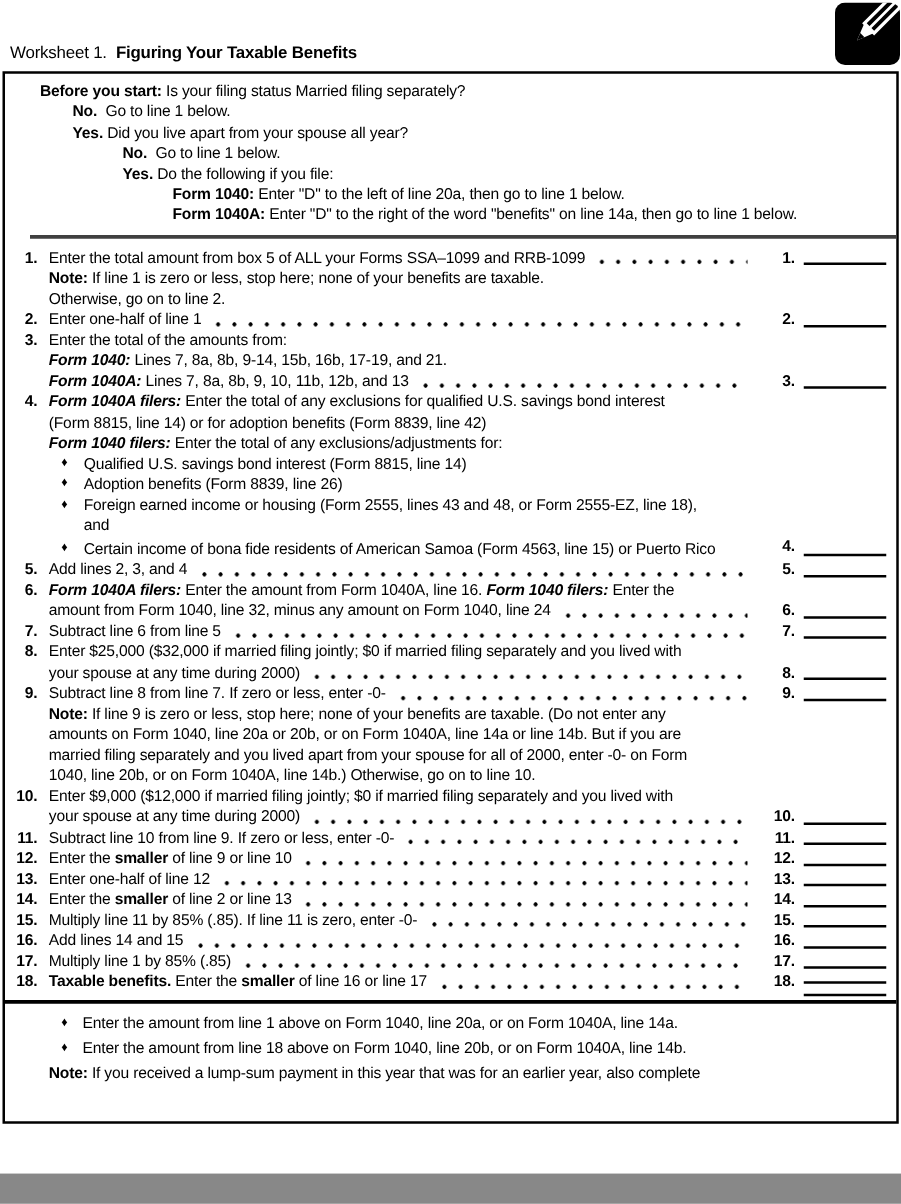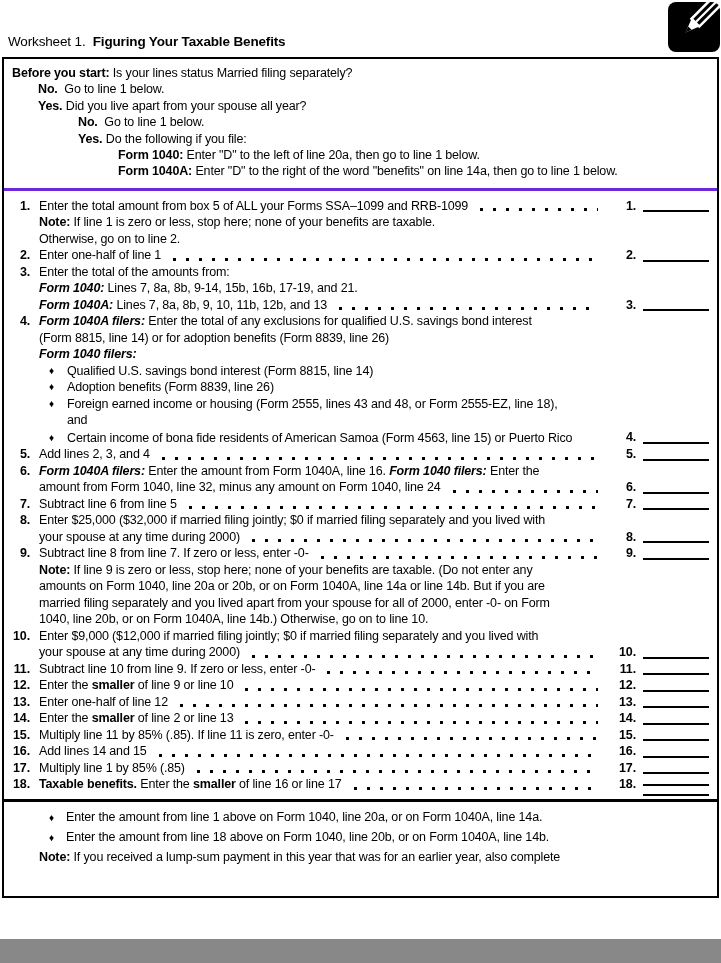--- a/index.html
+++ b/index.html
@@ -3,21 +3,21 @@
 <meta charset="utf-8">
 <style>
   html,body{margin:0;padding:0;background:#888;}
   .page{width:721px;height:939px;background:#fff;position:relative;
         font-family:"Liberation Sans","DejaVu Sans",sans-serif;color:#000;
         font-size:12.5px;letter-spacing:-0.15px;overflow:hidden;}
   .b{font-weight:bold}.i{}.bi{font-weight:bold;font-style:italic}
   .titlebar{position:absolute;top:34px;left:8px;font-size:13.5px;white-space:pre;}
   .pencil{position:absolute;top:2px;right:1px;width:52px;height:50px;}
   .mainbox{position:absolute;top:57px;left:2px;right:2px;border:2px solid #000;}
-  .sec-before{padding:6px 8px 8px 8px;border-bottom:3px solid #6d28d9;line-height:16.4px;}
+  .sec-before{padding:6px 8px 8px 8px;border-bottom:3px solid #404040;line-height:16.4px;margin-left:20px;}
   .brow{display:flex;white-space:pre;}
   .bind0{padding-left:0}.bind1{padding-left:26px}.bind2{padding-left:66px}.bind3{padding-left:106px}
   .sec-lines{padding:7px 0 6px 0;line-height:16.5px;}
   .sec-footer{border-top:3px solid #000;padding:7px 0 30px 0;line-height:17px;}
   .wrow{display:flex;align-items:baseline;padding-right:8px;}
   .num{flex:0 0 26px;text-align:right;font-weight:bold;padding-right:9px;}
   .ctext{display:flex;align-items:flex-start;flex:1;min-width:0;white-space:pre;}
   .ctext.bullet{padding-left:10px}
   .ctext.cind1{padding-left:28px}
   .bul{flex:0 0 18px;font-size:10px;}
@@ -44,21 +44,21 @@
         <rect x="20.5" y="-14" width="11" height="34" fill="none" stroke="#fff" stroke-width="2.6"></rect>
         <line x1="26" y1="-14" x2="26" y2="20" stroke="#fff" stroke-width="2.2"></line>
         <polygon points="20.5,20 31.5,20 26,34" fill="#fff"></polygon>
         <polygon points="23.6,27.8 28.4,27.8 26,34" fill="#000"></polygon>
       </g>
     </svg>
   </div>
 
   <div class="mainbox">
     <div class="sec-before" id="sec-before">
-        <div class="brow bind0"><span class="b">Before you start:</span><span> Is your lines status </span><span class="i">Married filing separately?</span></div>
+        <div class="brow bind0"><span class="b">Before you start:</span><span> Is your filing status </span><span class="i">Married filing separately?</span></div>
         <div class="brow bind1"><span class="b">No.</span><span>  Go to line 1 below.</span></div>
         <div class="brow bind1"><span class="b">Yes.</span><span> Did you live apart from your spouse all year?</span></div>
         <div class="brow bind2"><span class="b">No.</span><span>  Go to line 1 below.</span></div>
         <div class="brow bind2"><span class="b">Yes.</span><span> Do the following if you file:</span></div>
         <div class="brow bind3"><span class="b">Form 1040:</span><span> Enter "D" to the left of line 20a, then go to line 1 below.</span></div>
         <div class="brow bind3"><span class="b">Form 1040A:</span><span> Enter "D" to the right of the word "benefits" on line 14a, then go to line 1 below.</span></div>
       </div>
     <div class="sec-lines" id="sec-lines">
         <div class="wrow">
           <div class="num">1.</div>
@@ -93,25 +93,25 @@
           <div class="ctext"><span class="bi">Form 1040A:</span><span> Lines 7, 8a, 8b, 9, 10, 11b, 12b, and 13</span><div class="leader"></div></div>
           <div class="ansnum">3.</div>
           <div class="ansline"></div>
         </div>
         <div class="wrow">
           <div class="num">4.</div>
           <div class="ctext"><span class="bi">Form 1040A filers:</span><span> Enter the total of any exclusions for qualified U.S. savings bond interest</span></div>
         </div>
         <div class="wrow">
           <div class="num"></div>
-          <div class="ctext"><span>(Form 8815, line 14) or for adoption benefits (Form 8839, line 26)</span></div>
-        </div>
-        <div class="wrow">
-          <div class="num"></div>
-          <div class="ctext"><span class="bi">Form 1040 filers:</span></div>
+          <div class="ctext"><span>(Form 8815, line 14) or for adoption benefits (Form 8839, line 42)</span></div>
+        </div>
+        <div class="wrow">
+          <div class="num"></div>
+          <div class="ctext"><span class="bi">Form 1040 filers:</span><span> Enter the total of any exclusions/adjustments for:</span></div>
         </div>
         <div class="wrow">
           <div class="num"></div>
           <div class="ctext bullet"><span class="bul">♦</span><span>Qualified U.S. savings bond interest (Form 8815, line 14)</span></div>
         </div>
         <div class="wrow">
           <div class="num"></div>
           <div class="ctext bullet"><span class="bul">♦</span><span>Adoption benefits (Form 8839, line 26)</span></div>
         </div>
         <div class="wrow">

